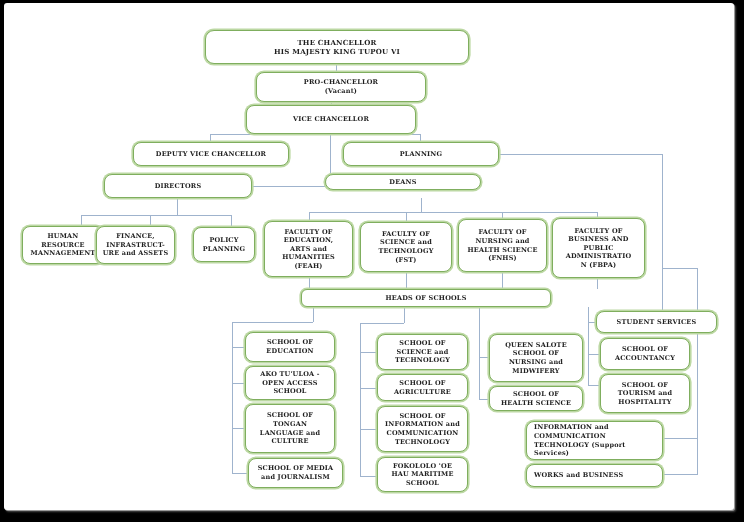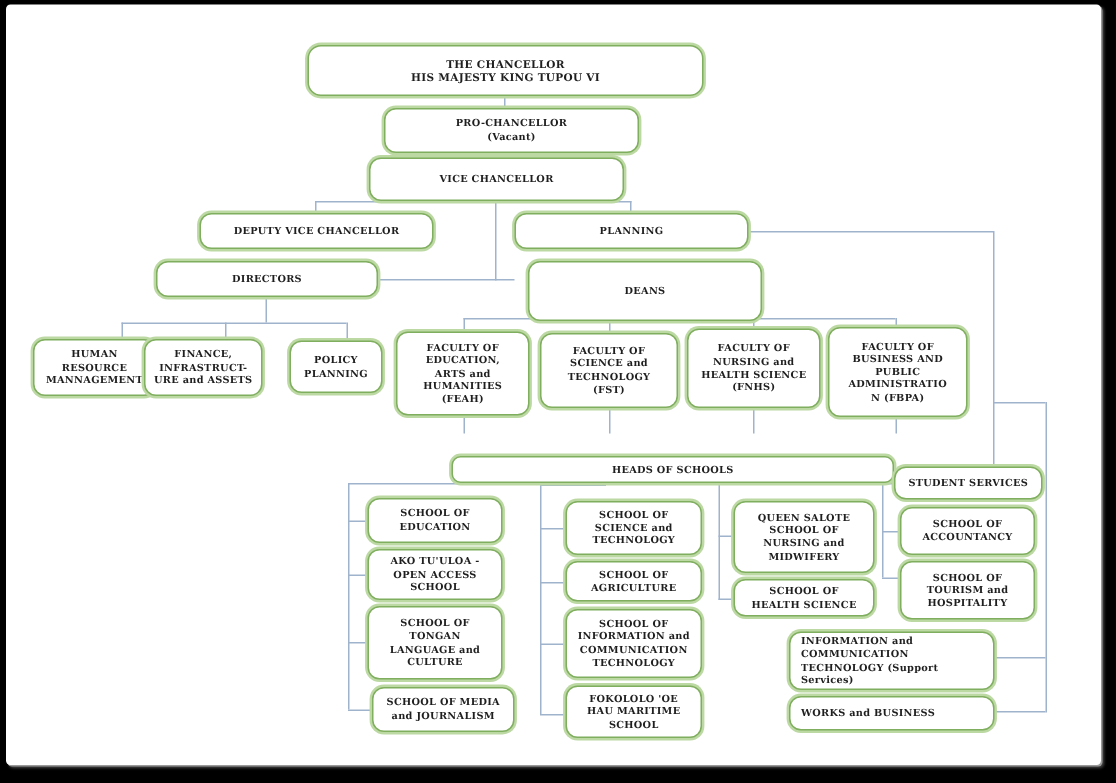--- a/index.html
+++ b/index.html
@@ -100,21 +100,21 @@
   <div class="conn" style="left:588px;top:385px;width:12px;height:1px"></div>
 
   <div class="node big" style="left:205px;top:30px;width:264px;height:34px"><span>THE CHANCELLOR
 HIS MAJESTY KING TUPOU VI</span></div>
   <div class="node" style="left:256px;top:72px;width:170px;height:30px"><span>PRO-CHANCELLOR
 (Vacant)</span></div>
   <div class="node" style="left:246px;top:105px;width:170px;height:29px"><span>VICE CHANCELLOR</span></div>
   <div class="node" style="left:133px;top:142px;width:156px;height:24px"><span>DEPUTY VICE CHANCELLOR</span></div>
   <div class="node" style="left:343px;top:142px;width:156px;height:24px"><span>PLANNING</span></div>
   <div class="node" style="left:104px;top:174px;width:148px;height:24px"><span>DIRECTORS</span></div>
-  <div class="node" style="left:352px;top:174px;width:156px;height:40px"><span>DEANS</span></div>
+  <div class="node" style="left:325px;top:174px;width:156px;height:16px"><span>DEANS</span></div>
   <div class="node" style="left:22px;top:226px;width:82px;height:38px"><span>HUMAN
 RESOURCE
 MANNAGEMENT</span></div>
   <div class="node" style="left:96px;top:226px;width:79px;height:38px"><span>FINANCE,
 INFRASTRUCT-
 URE and ASSETS</span></div>
   <div class="node" style="left:193px;top:227px;width:62px;height:35px"><span>POLICY
 PLANNING</span></div>
   <div class="node" style="left:264px;top:221px;width:89px;height:56px"><span>FACULTY OF
 EDUCATION,
@@ -127,21 +127,21 @@
 (FST)</span></div>
   <div class="node" style="left:458px;top:219px;width:89px;height:53px"><span>FACULTY OF
 NURSING and
 HEALTH SCIENCE
 (FNHS)</span></div>
   <div class="node" style="left:552px;top:218px;width:93px;height:60px"><span>FACULTY OF
 BUSINESS AND
 PUBLIC
 ADMINISTRATIO
 N (FBPA)</span></div>
-  <div class="node wide" style="left:301px;top:304px;width:295px;height:18px"><span>HEADS OF SCHOOLS</span></div>
+  <div class="node wide" style="left:301px;top:289px;width:250px;height:18px"><span>HEADS OF SCHOOLS</span></div>
   <div class="node" style="left:245px;top:332px;width:90px;height:30px"><span>SCHOOL OF
 EDUCATION</span></div>
   <div class="node" style="left:245px;top:366px;width:90px;height:34px"><span>AKO TU'ULOA -
 OPEN ACCESS
 SCHOOL</span></div>
   <div class="node" style="left:245px;top:404px;width:90px;height:49px"><span>SCHOOL OF
 TONGAN
 LANGUAGE and
 CULTURE</span></div>
   <div class="node" style="left:248px;top:458px;width:95px;height:30px"><span>SCHOOL OF MEDIA
@@ -157,21 +157,21 @@
 TECHNOLOGY</span></div>
   <div class="node" style="left:377px;top:457px;width:91px;height:35px"><span>FOKOLOLO 'OE
 HAU MARITIME
 SCHOOL</span></div>
   <div class="node" style="left:489px;top:334px;width:94px;height:48px"><span>QUEEN SALOTE
 SCHOOL OF
 NURSING and
 MIDWIFERY</span></div>
   <div class="node" style="left:489px;top:386px;width:94px;height:25px"><span>SCHOOL OF
 HEALTH SCIENCE</span></div>
-  <div class="node" style="left:596px;top:311px;width:99px;height:22px"><span>STUDENT SERVICES</span></div>
+  <div class="node" style="left:596px;top:311px;width:121px;height:22px"><span>STUDENT SERVICES</span></div>
   <div class="node" style="left:600px;top:338px;width:90px;height:32px"><span>SCHOOL OF
 ACCOUNTANCY</span></div>
   <div class="node" style="left:600px;top:374px;width:90px;height:39px"><span>SCHOOL OF
 TOURISM and
 HOSPITALITY</span></div>
   <div class="node left-align" style="left:526px;top:421px;width:137px;height:39px"><span>INFORMATION and
 COMMUNICATION
 TECHNOLOGY (Support Services)</span></div>
   <div class="node left-align" style="left:526px;top:464px;width:137px;height:23px"><span>WORKS and BUSINESS</span></div>
 

